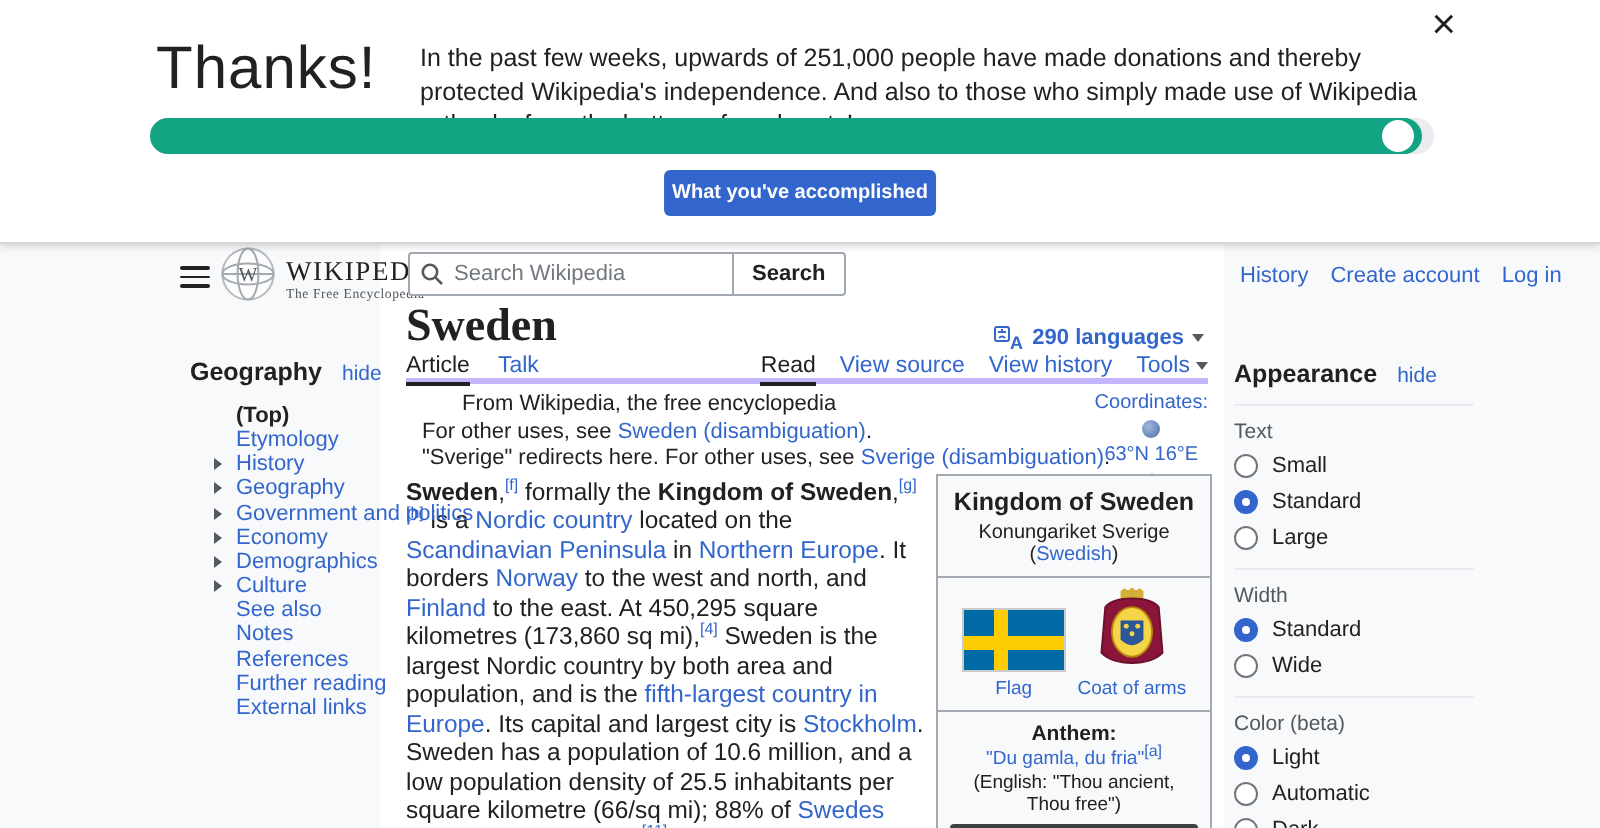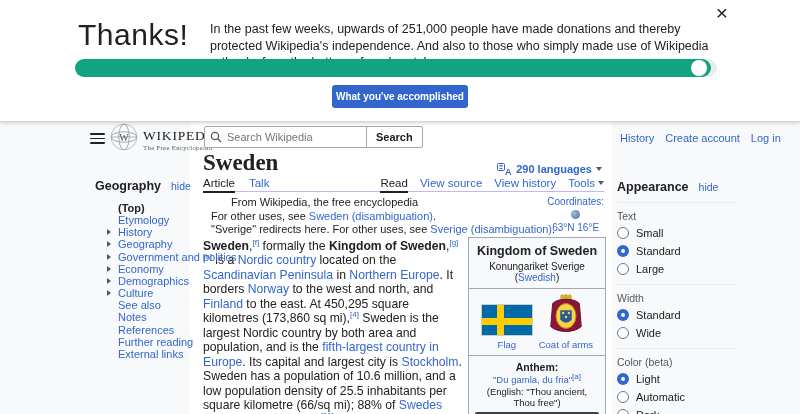--- a/index.html
+++ b/index.html
@@ -43,21 +43,21 @@
   .toc-list{margin-top:9px;}
   .toc-item{position:relative;padding-left:23px;font-size:11px;line-height:12.15px;white-space:nowrap;cursor:pointer;}
   .toc-item .link{color:var(--blue);}
   .toc-item .top{font-weight:bold;color:#202122;}
   .toc-chevron{position:absolute;left:12px;top:3px;width:0;height:0;border-left:4px solid #54595d;border-top:3px solid transparent;border-bottom:3px solid transparent;}
 
   
   .article-title{position:absolute;left:13px;top:28px;font-family:"Liberation Serif","DejaVu Serif",serif;font-size:23px;color:#202122;}
   .languages-btn{position:absolute;right:10px;top:41px;display:flex;align-items:center;gap:4px;color:var(--blue);font-size:11px;font-weight:bold;cursor:pointer;}
   .chevron-down{width:0;height:0;border-top:4px solid #54595d;border-left:3.5px solid transparent;border-right:3.5px solid transparent;display:inline-block;}
-  .tabs-row{position:absolute;left:13px;right:8px;top:55px;height:15px;border-bottom:1px solid #c4b5fd;font-size:11.5px;}
+  .tabs-row{position:absolute;left:13px;right:8px;top:55px;height:15px;border-bottom:3px solid #c4b5fd;font-size:11.5px;}
   .tabs-left{position:absolute;left:0;top:0;display:flex;gap:14px;}
   .tabs-right{position:absolute;right:0;top:0;display:flex;gap:12px;}
   .tab{color:var(--blue);cursor:pointer;padding-bottom:2px;display:flex;align-items:center;gap:3px;}
   .tab-active{color:#202122;box-shadow:0 2px 0 #202122;}
   .subtitle{position:absolute;left:13px;top:74px;font-size:11px;color:#202122;padding-left:28px;}
   .coords{position:absolute;right:8px;top:74px;display:flex;align-items:center;gap:3px;font-size:10px;color:var(--blue);flex-direction:column;}
   .coord-globe{width:9px;height:9px;border-radius:50%;background:radial-gradient(circle at 35% 35%,#9db9dd,#4a6fa5);display:inline-block;}
 
   
   .hatnotes{position:absolute;left:21px;top:88px;font-size:11px;line-height:13.2px;}

